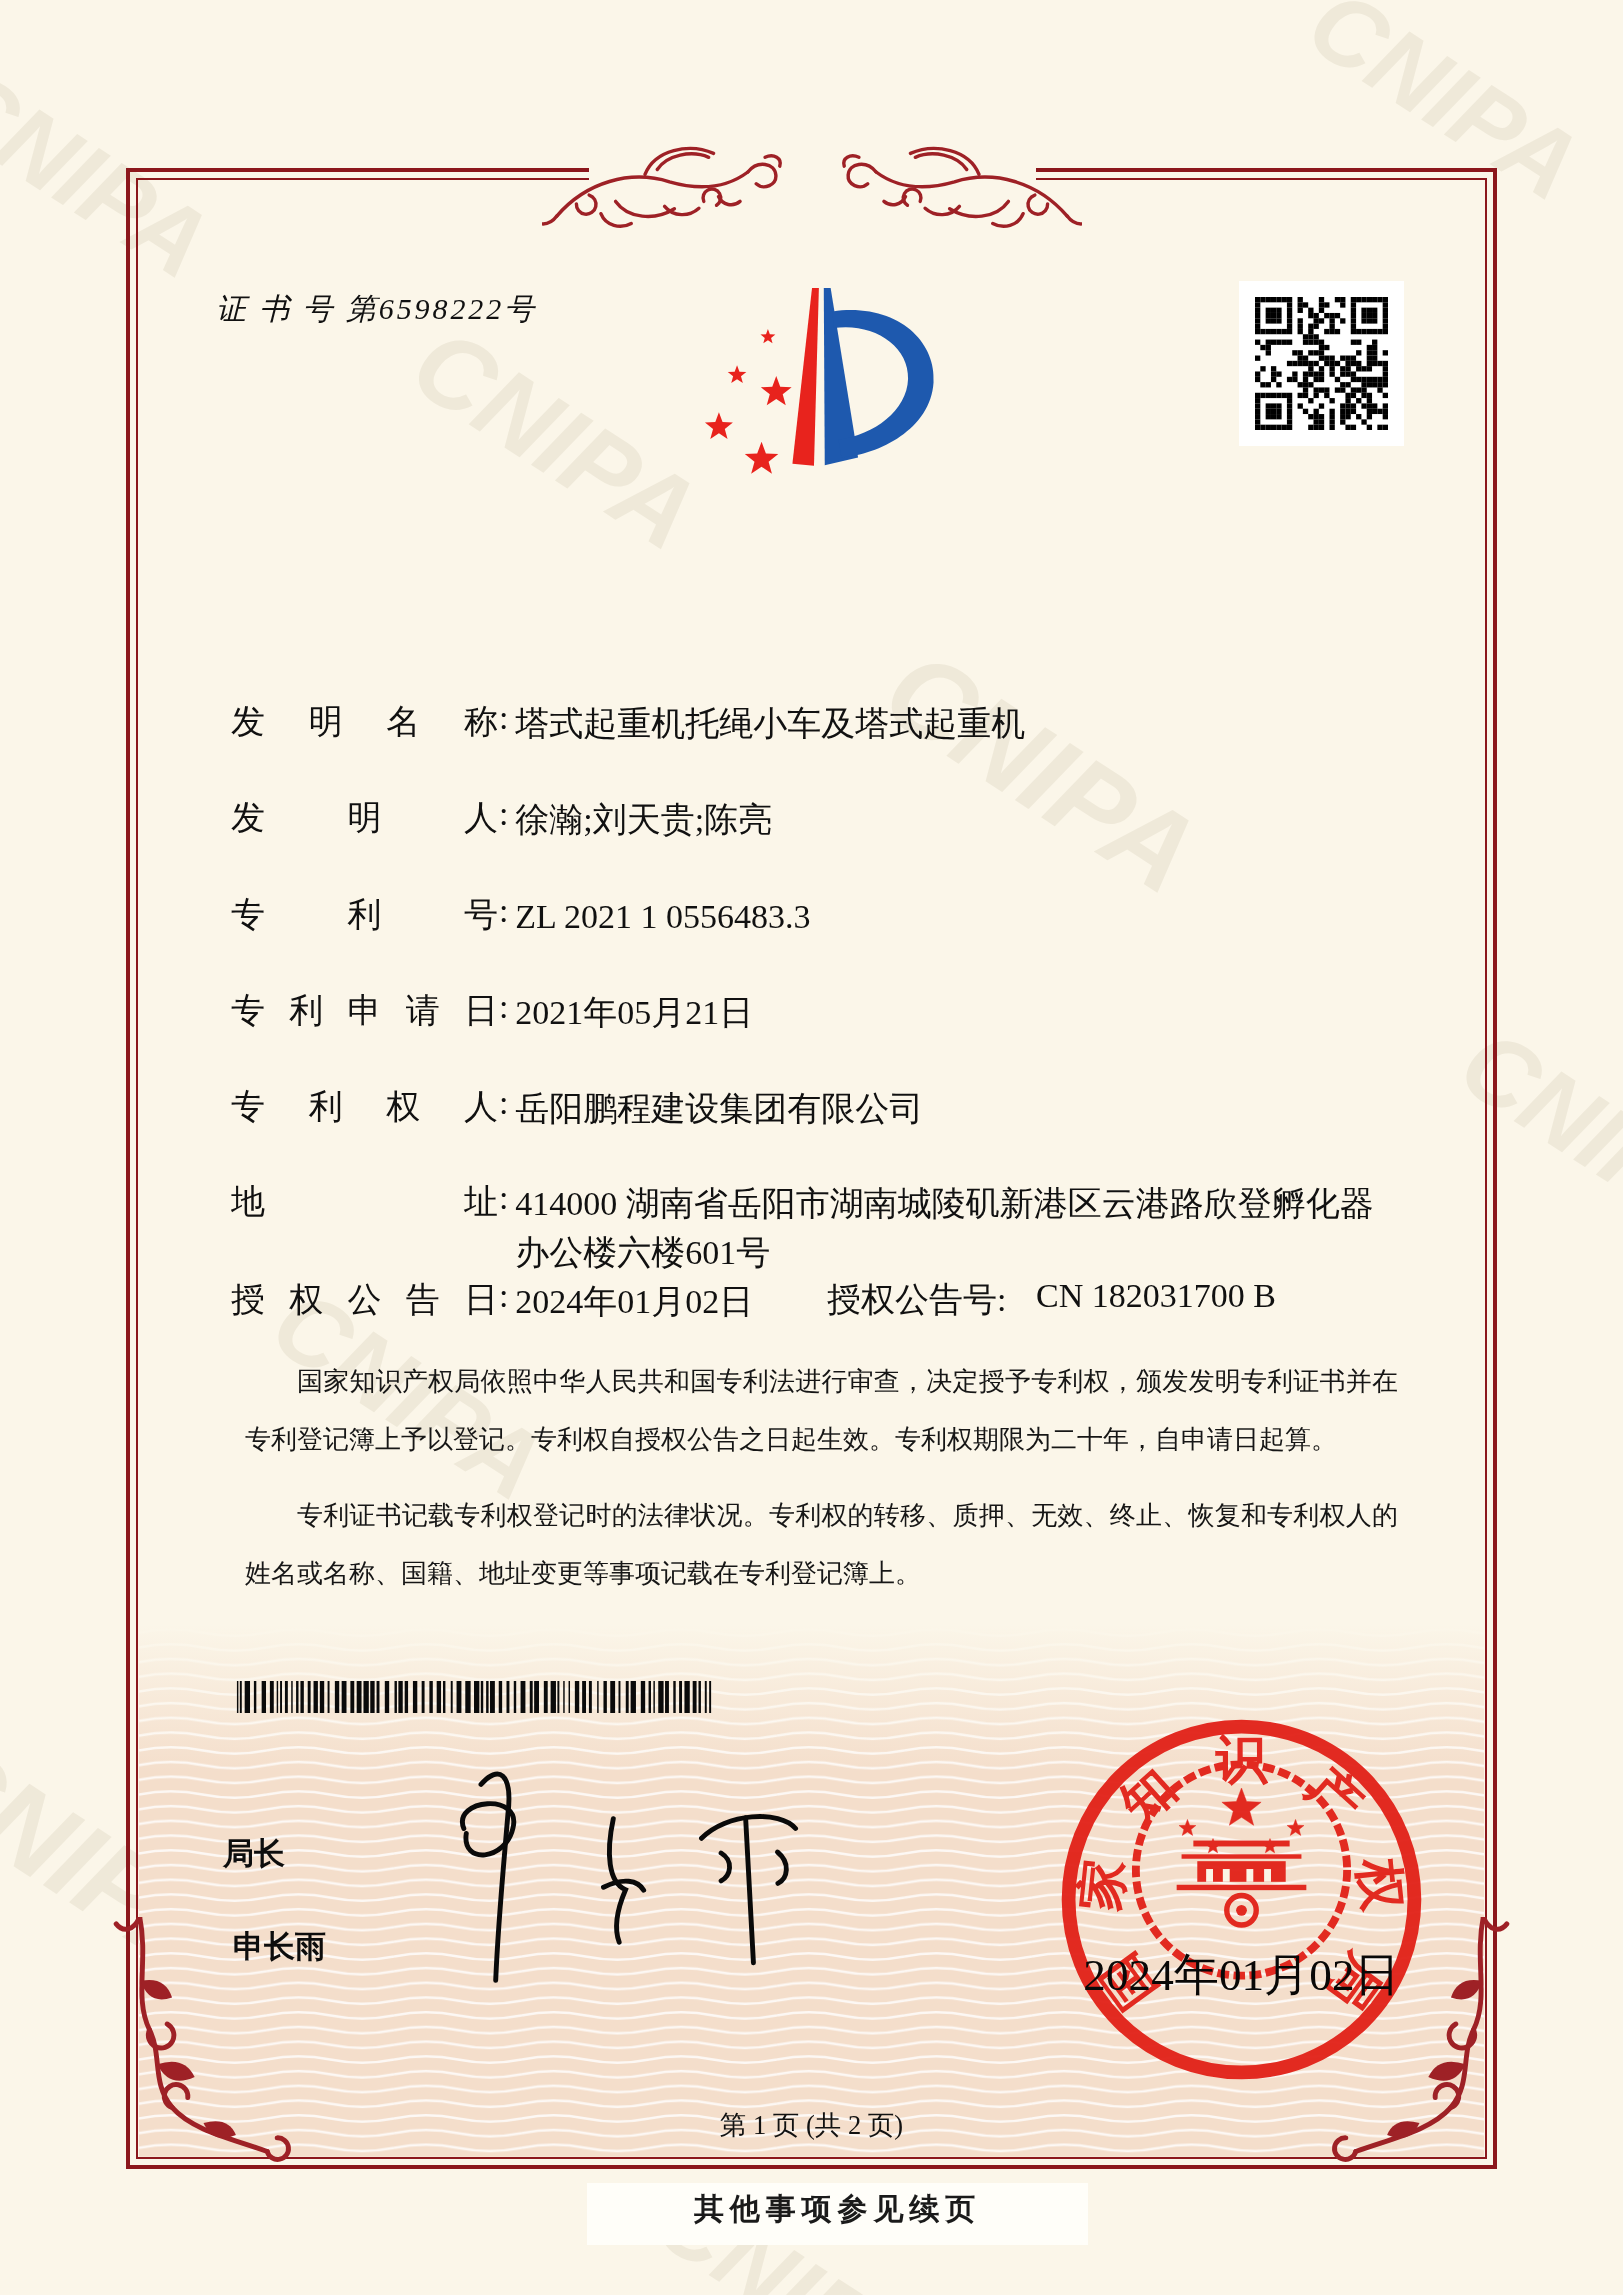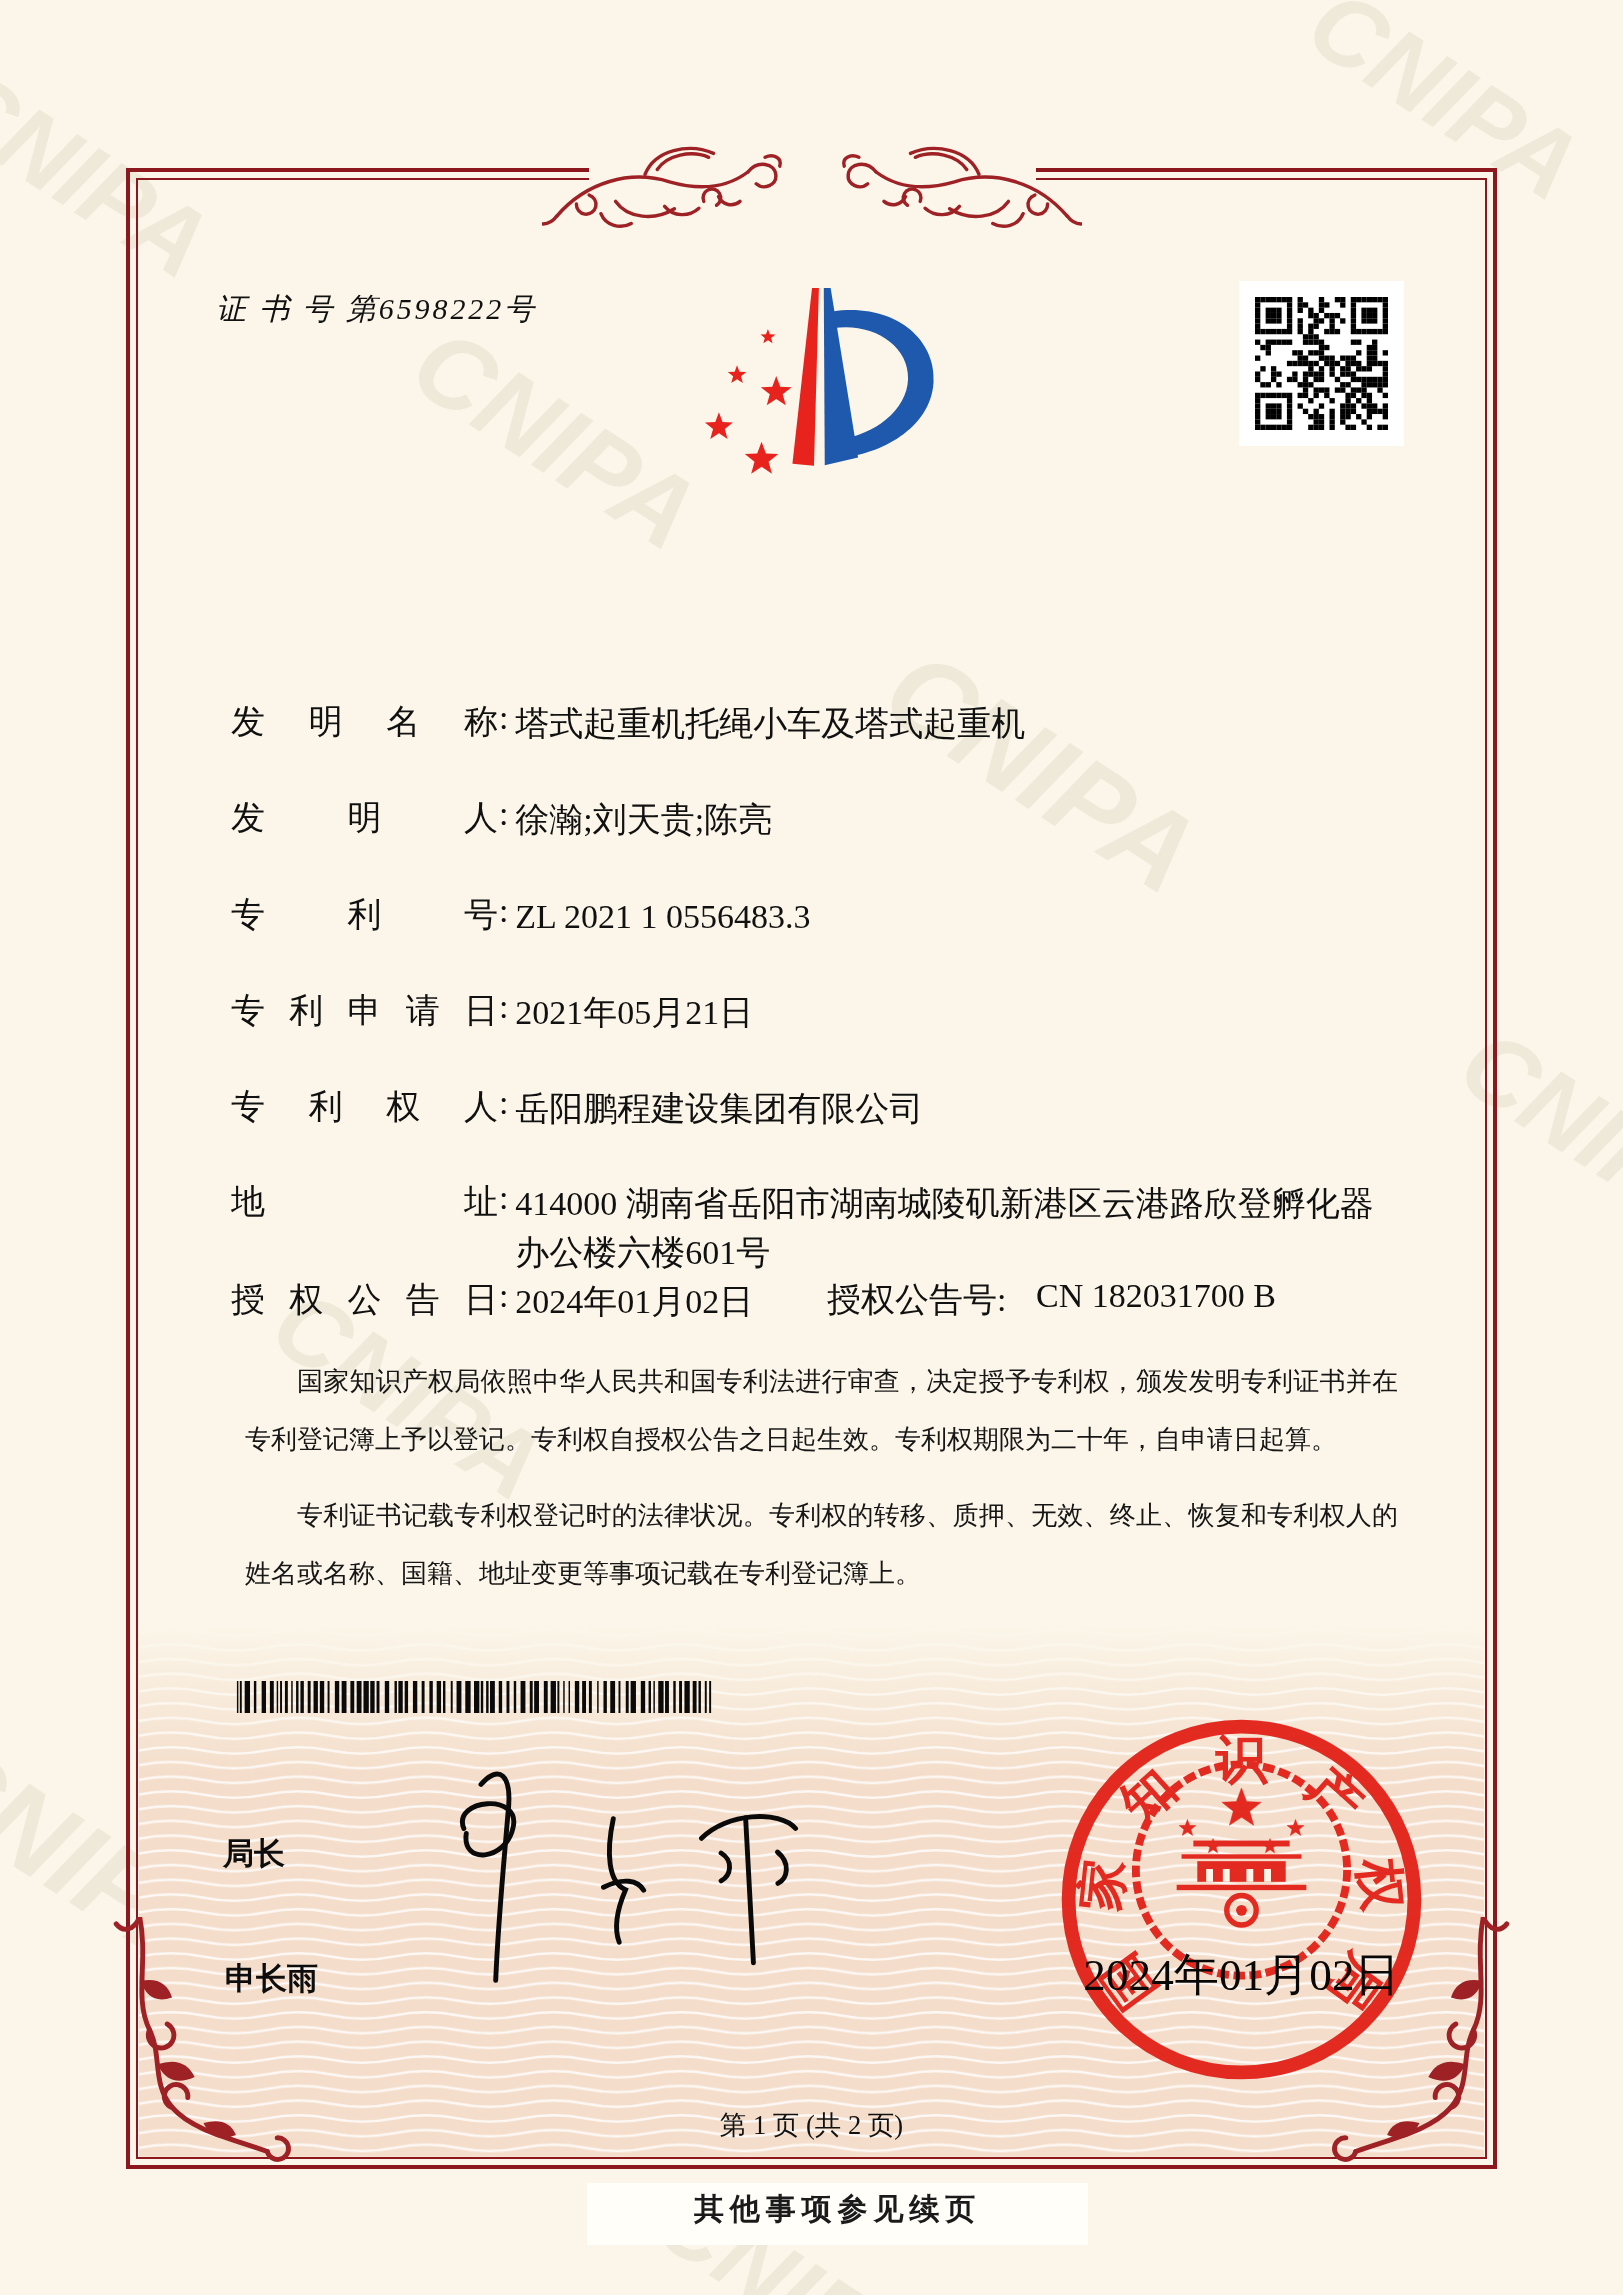--- a/index.html
+++ b/index.html
@@ -41,22 +41,22 @@
   
   #body-text{position:absolute;left:245px;top:1353px;width:1153px;z-index:3;
              font-size:26px;line-height:2.24;color:#161616;text-align:justify;}
   #body-text p{margin:0;text-indent:2em;}
   #body-text p + p{margin-top:17.7px;}
 
   
   #barcode{position:absolute;left:234px;top:1681px;z-index:3;}
   #sig-role{position:absolute;left:223px;top:1833px;z-index:3;font-size:31px;font-weight:700;
             font-family:"Liberation Sans","DejaVu Sans",sans-serif;color:#0d0d0d;}
-  #sig-name{position:absolute;left:225px;top:1926px;z-index:3;font-size:31px;font-weight:700;
-            font-family:"Liberation Sans","DejaVu Sans",sans-serif;color:#0d0d0d;margin-top:32px;}
+  #sig-name{position:absolute;left:233px;top:1926px;z-index:3;font-size:31px;font-weight:700;
+            font-family:"Liberation Sans","DejaVu Sans",sans-serif;color:#0d0d0d;}
   #signature{position:absolute;left:407px;top:1755px;z-index:3;}
   #seal{position:absolute;left:1045px;top:1703px;z-index:5;opacity:.96;}
 
   #page-num{position:absolute;left:0;right:0;top:2107px;z-index:3;text-align:center;
             font-size:26.5px;color:#111;}
   #note-band{position:absolute;left:587px;top:2183px;width:501px;height:62px;background:#fffef9;
              z-index:3;text-align:center;}
   #note-band span{line-height:51px;font-size:30px;font-weight:700;letter-spacing:5.9px;color:#1a1a1a;}
 
   

